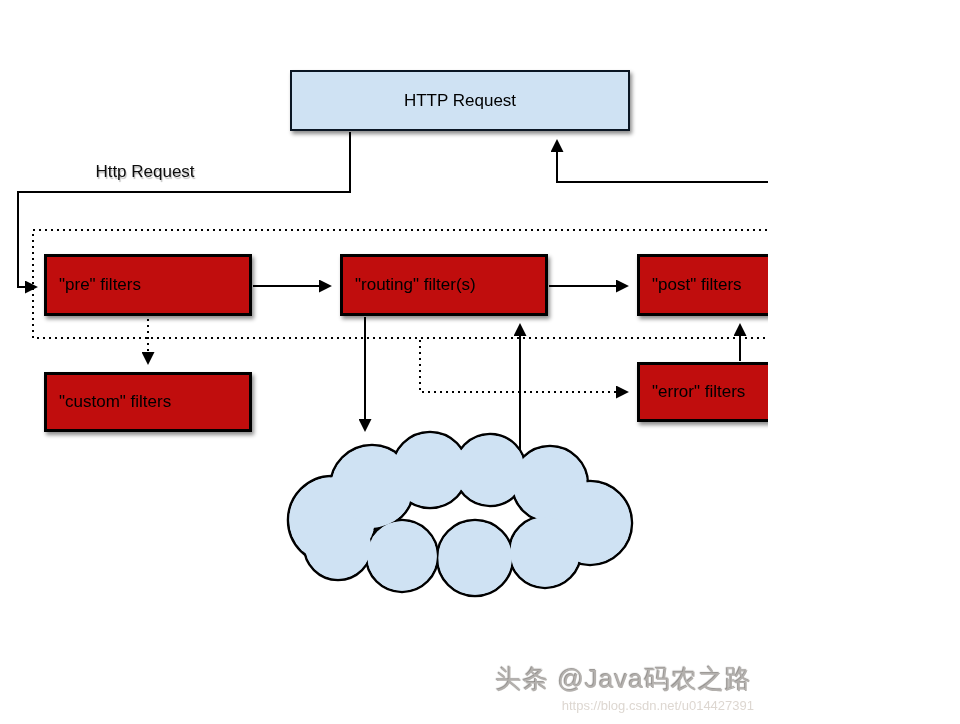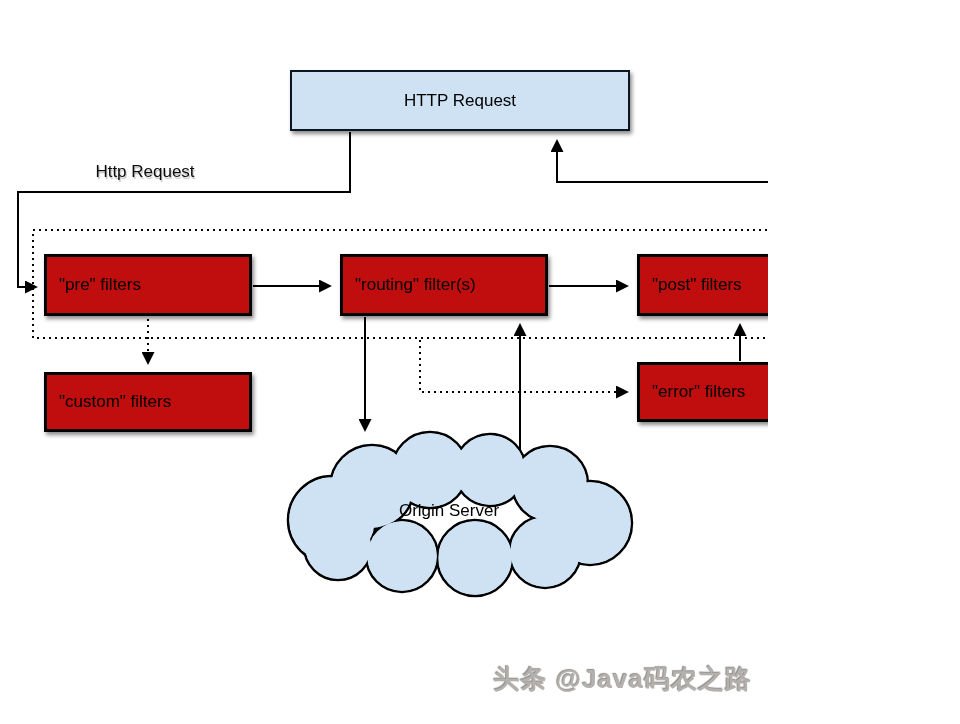--- a/index.html
+++ b/index.html
@@ -49,21 +49,20 @@
   }
   .wm-byline {
     position: absolute;
     right: 16px;
     top: 662px;
     font-size: 26px;
     letter-spacing: 1px;
     color: #b3b0ad;
     text-shadow: -1px -1px 1px #8f8c89, 1px 1px 0 #ffffff;
     white-space: nowrap;
-    font-weight: bold;
   }
   .wm-url {
     position: absolute;
     right: 14px;
     top: 698px;
     font-size: 13px;
     color: #ddd7d1;
     white-space: nowrap;
   }
 </style>
@@ -147,17 +146,17 @@
     <span>"custom" filters</span>
   </div>
 
   <div class="box box-red" style="left:637px; top:362px; width:208px; height:60px;">
     <span>"error" filters</span>
   </div>
 
   <div class="edge-label" style="left:55px; top:162px; width:180px;">Http Request</div>
 
 
-  <div class="cloud-label" style="left:349px; top:501px; width:200px;">Origin Server</div>
 
   <div class="wm-byline">头条 @Java码农之路</div>
+  <div class="wm-url">https://blog.csdn.net/u014427391</div>
 
 </div>
 
 </body></html>

